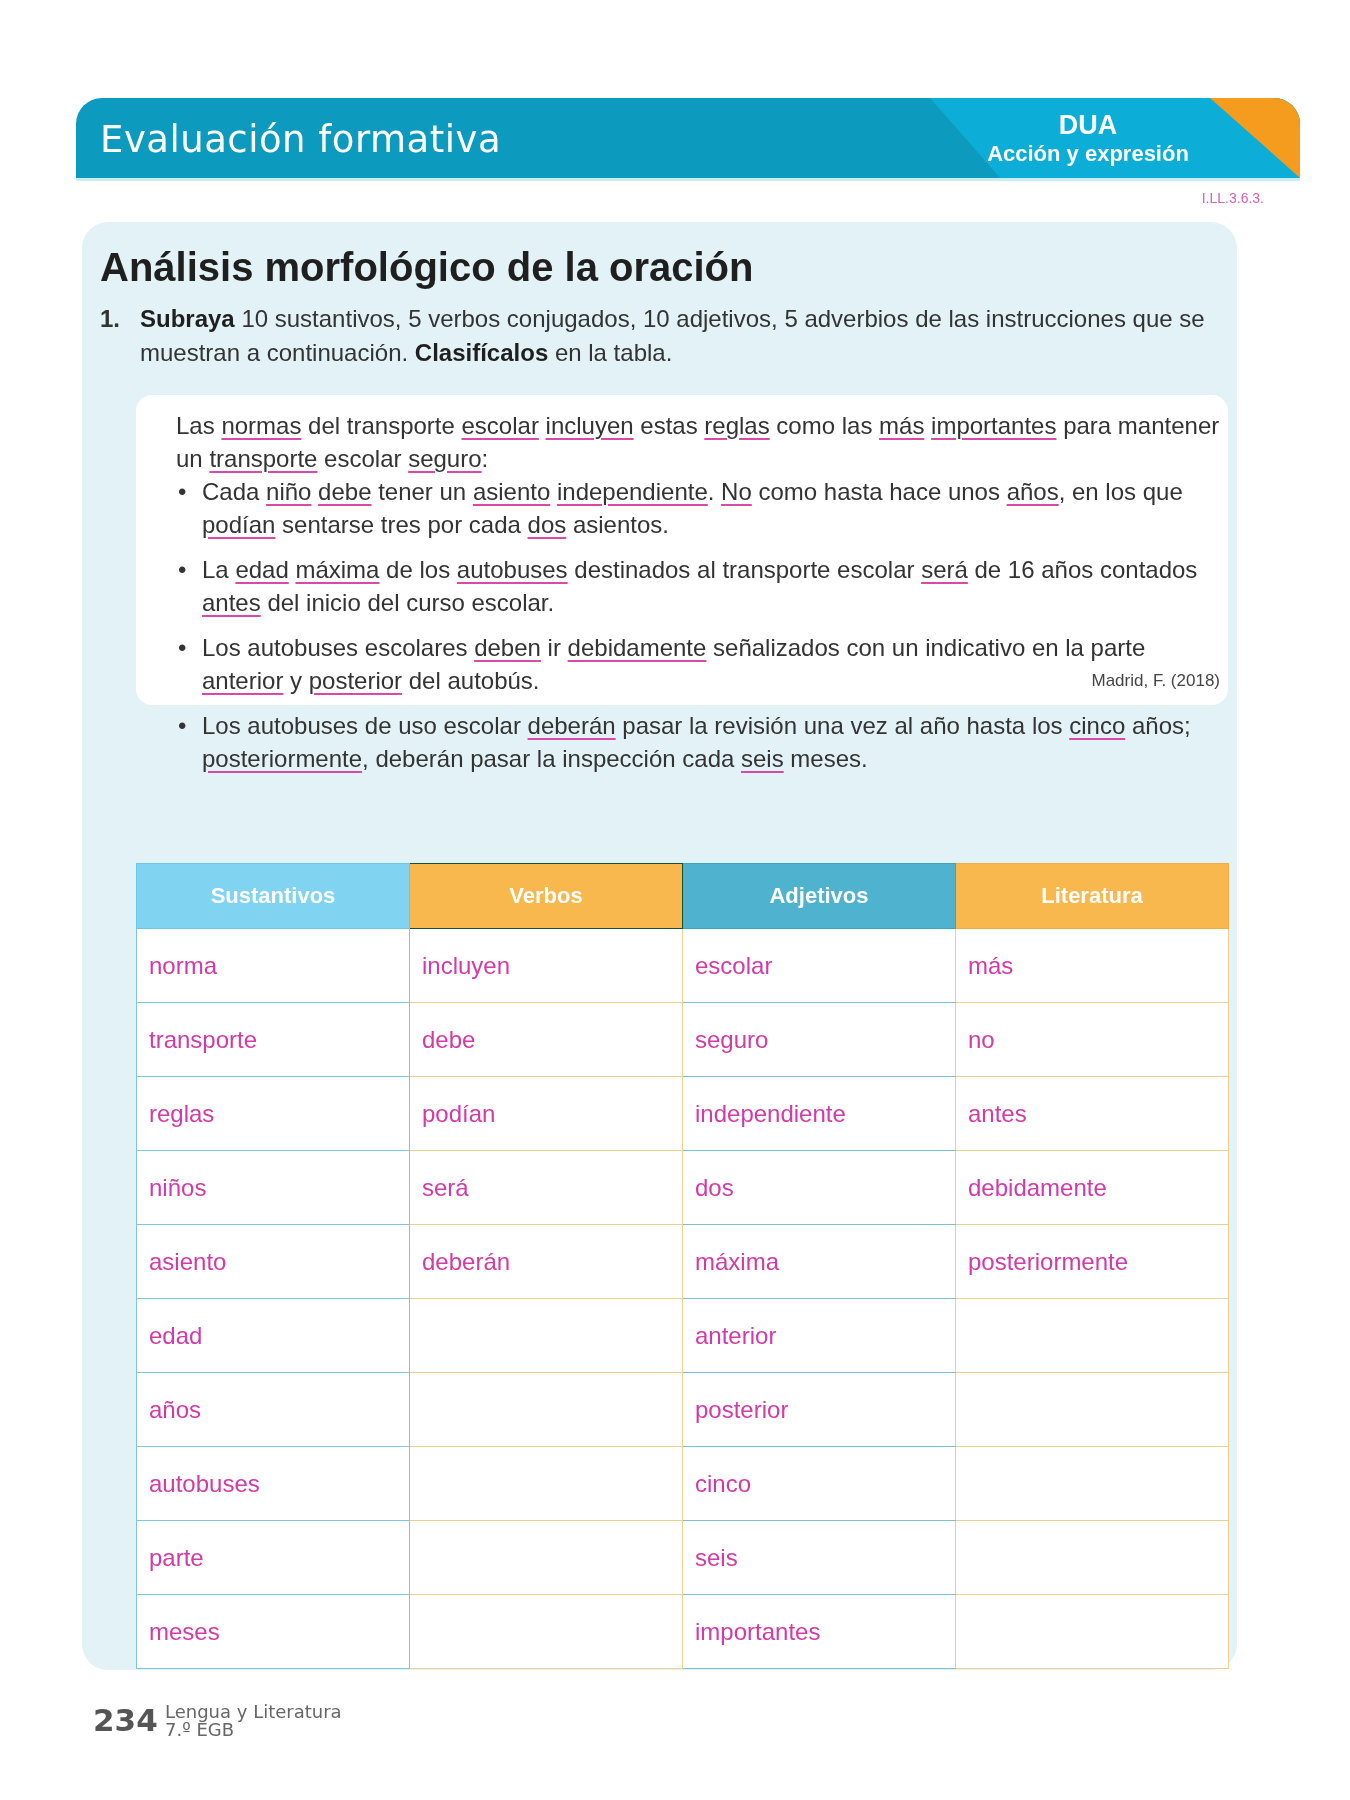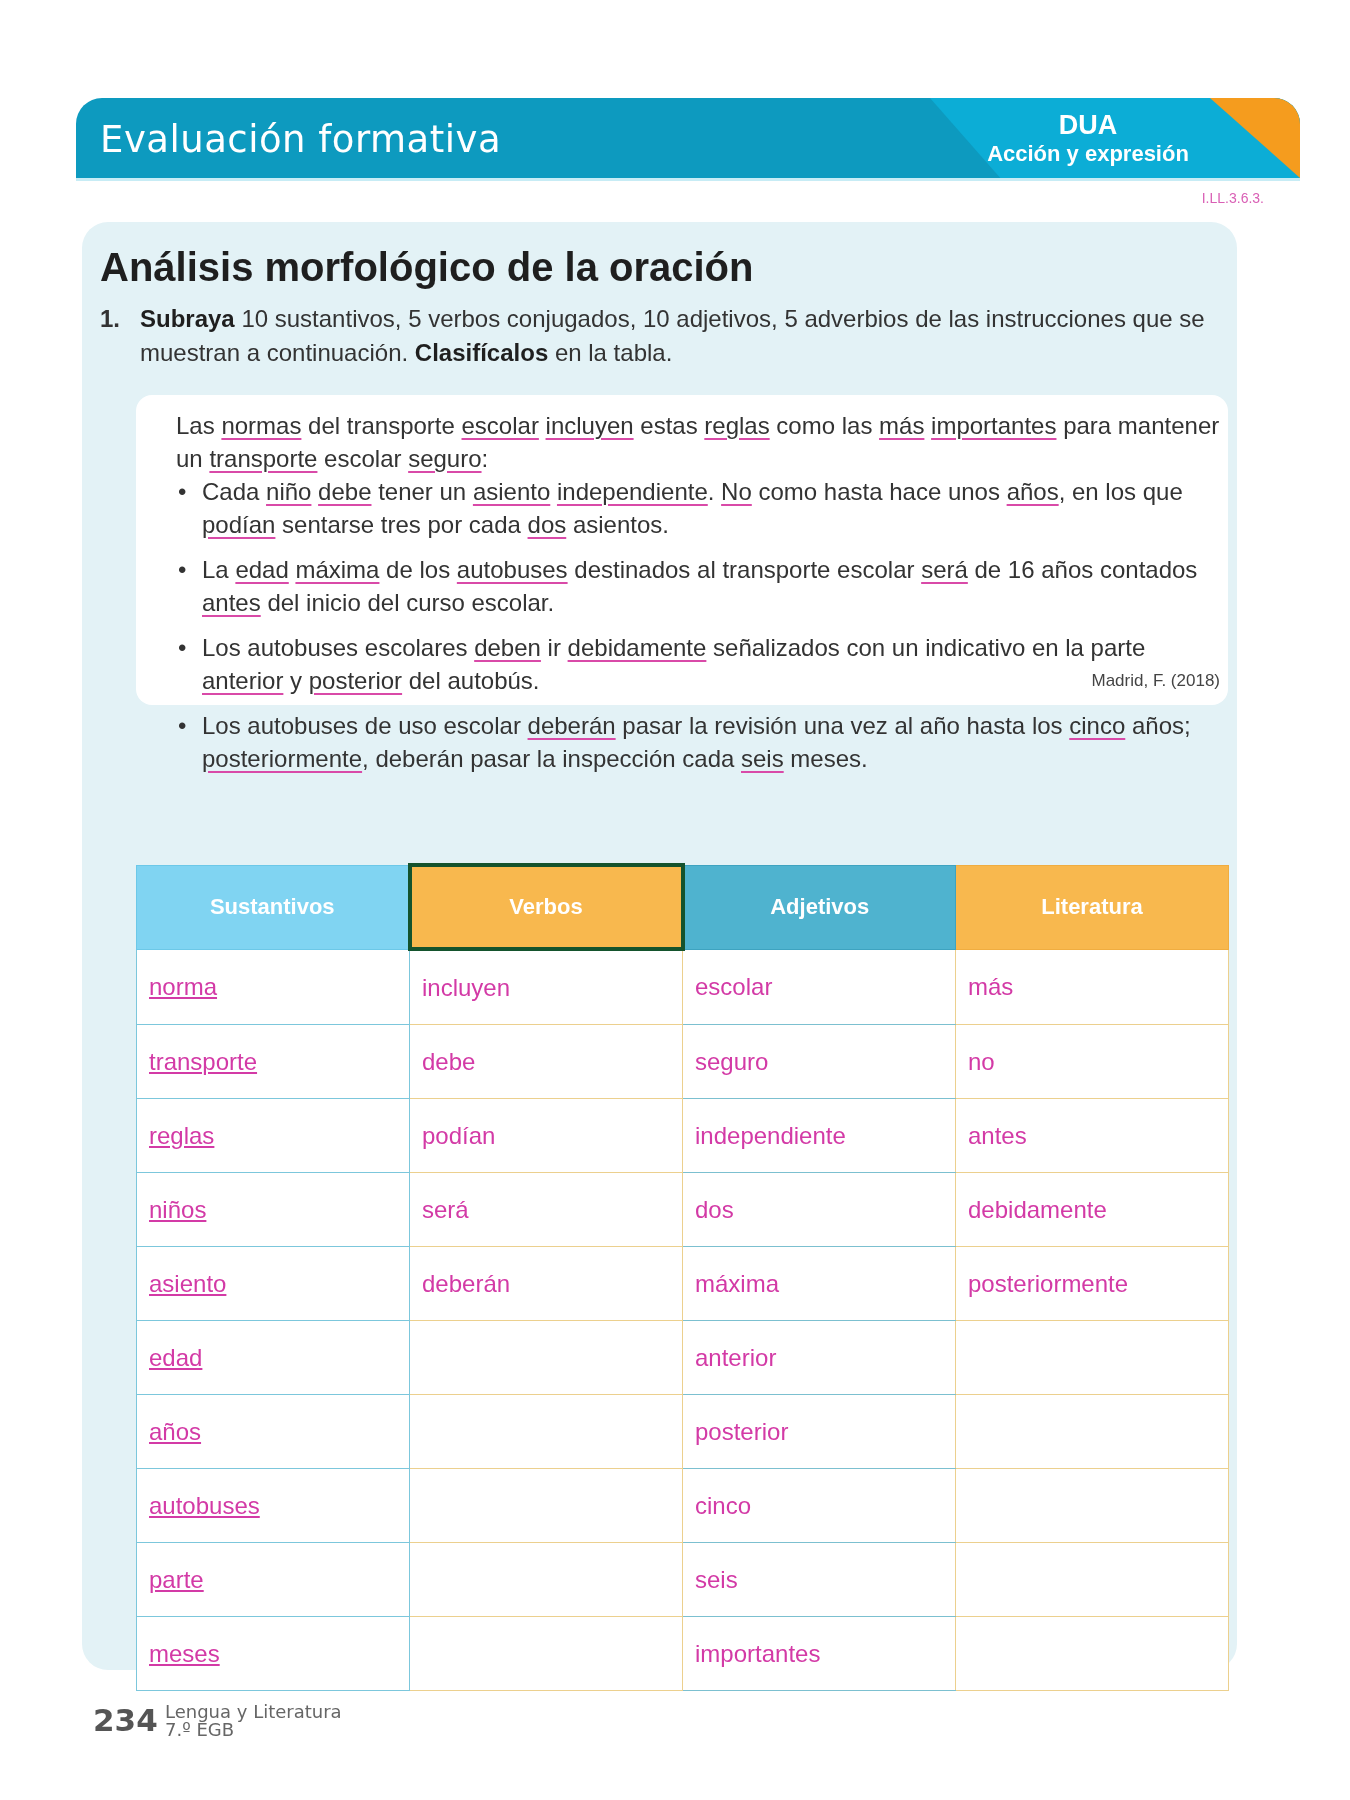--- a/index.html
+++ b/index.html
@@ -66,31 +66,31 @@
   .ptext li::before { content:"•"; position:absolute; left:2px; top:0; color:#333; }
   .u { text-decoration:underline; text-decoration-color:#d94aa8; text-underline-offset:4px; text-decoration-thickness:1.5px; }
   .cite {
     position:absolute; right:8px; bottom:14px; font-size:17px; color:#444;
   }
   
   .tbl {
     position:absolute; left:136px; top:863px; width:1092px; border-collapse:collapse; table-layout:fixed;
   }
   .tbl th {
-    height:48px; color:#fff; font-size:22px; font-weight:bold; text-align:center; padding:16px;
+    height:48px; color:#fff; font-size:22px; font-weight:bold; text-align:center; padding:8px;
   }
   .tbl td {
     height:73px; padding:0 0 0 12px; font-size:24px; color:#d33aa6; vertical-align:middle; background:#fff;
   }
   .tbl col.c1 { width:273px; } .tbl col.c2 { width:273px; } .tbl col.c3 { width:273px; } .tbl col.c4 { width:273px; }
   .h1 { background:#80d4f2; border:1px solid #6cc8e8; }
-  .h2 { background:#f8b84e; border:4px solid #14532d; }
+  .h2 { background:#f8b84e; border:1px solid #14532d; }
   .h3 { background:#4fb3cf; border:1px solid #3ea3c0; }
   .h4 { background:#f8b84e; border:1px solid #f0ad40; }
-  .k1 { border:1.5px solid #7cc7dc;text-decoration:underline; }
+  .k1 { border:1.5px solid #7cc7dc; }
   .k2 { border:1px solid #ecd08e; }
   .k3 { border:1px solid #ecd08e; border-bottom:1.5px solid #7cc0d0; }
   .k4 { border:1px solid #ecd08e; }
   
   .pnum {
     position:absolute; left:93px; top:1702px; font-size:31px; font-weight:bold; color:#555;
     font-family:"DejaVu Sans", sans-serif;
   }
   .subj {
     position:absolute; left:165px; top:1703px; font-size:18px; line-height:18px; color:#666;

